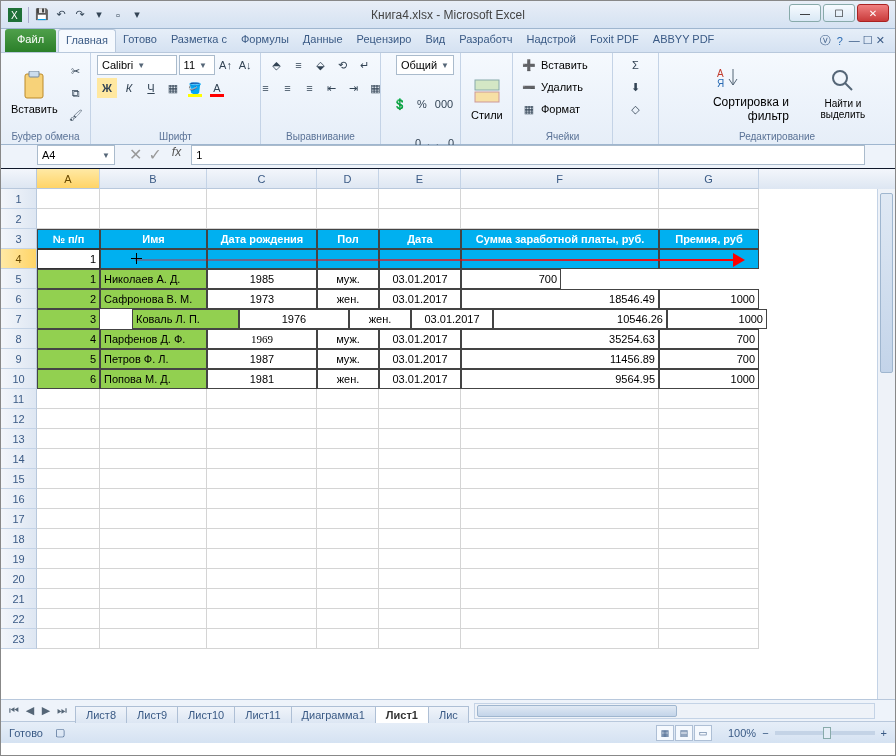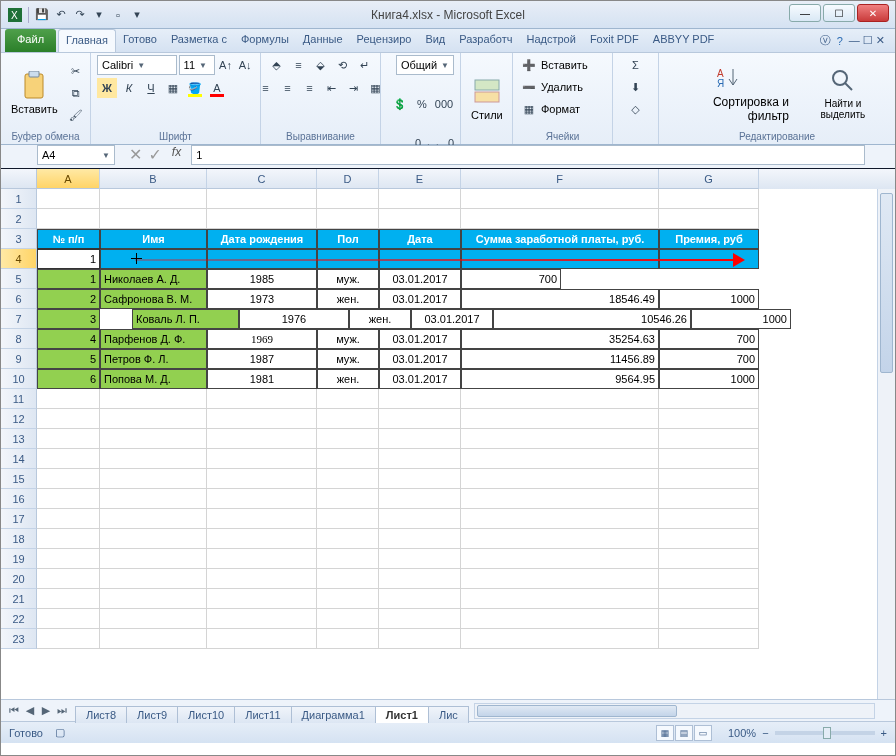--- a/index.html
+++ b/index.html
@@ -405,21 +405,21 @@
           <div class="cell c-E dcell" style="width: 82px;">03.01.2017</div>
           <div class="cell c-F dcell right" style="width: 198px;">18546.49</div>
           <div class="cell c-G dcell right" style="width: 100px;">1000</div>
         </div>
         <div class="crow">
           <div class="cell c-A numcol" style="width: 63px;">3</div>
           <div class="cell c-B namecell" style="width: 107px; margin-left: 32px;">Коваль Л. П.</div>
           <div class="cell c-C dcell" style="width: 110px;">1976</div>
           <div class="cell c-D dcell" style="width: 62px;">жен.</div>
           <div class="cell c-E dcell" style="width: 82px;">03.01.2017</div>
-          <div class="cell c-F dcell right" style="width: 198px; padding-left: 19px;">10546.26</div>
+          <div class="cell c-F dcell right" style="width: 174px; padding-left: 19px;">10546.26</div>
           <div class="cell c-G dcell right" style="width: 100px;">1000</div>
         </div>
         <div class="crow">
           <div class="cell c-A numcol" style="width: 63px;">4</div>
           <div class="cell c-B namecell" style="width: 107px;">Парфенов Д. Ф.</div>
           <div class="cell c-C dcell" style="width: 110px; font-family: Liberation Serif, serif;">1969</div>
           <div class="cell c-D dcell" style="width: 62px;">муж.</div>
           <div class="cell c-E dcell" style="width: 82px;">03.01.2017</div>
           <div class="cell c-F dcell right" style="width: 198px;">35254.63</div>
           <div class="cell c-G dcell right" style="width: 100px;">700</div>

